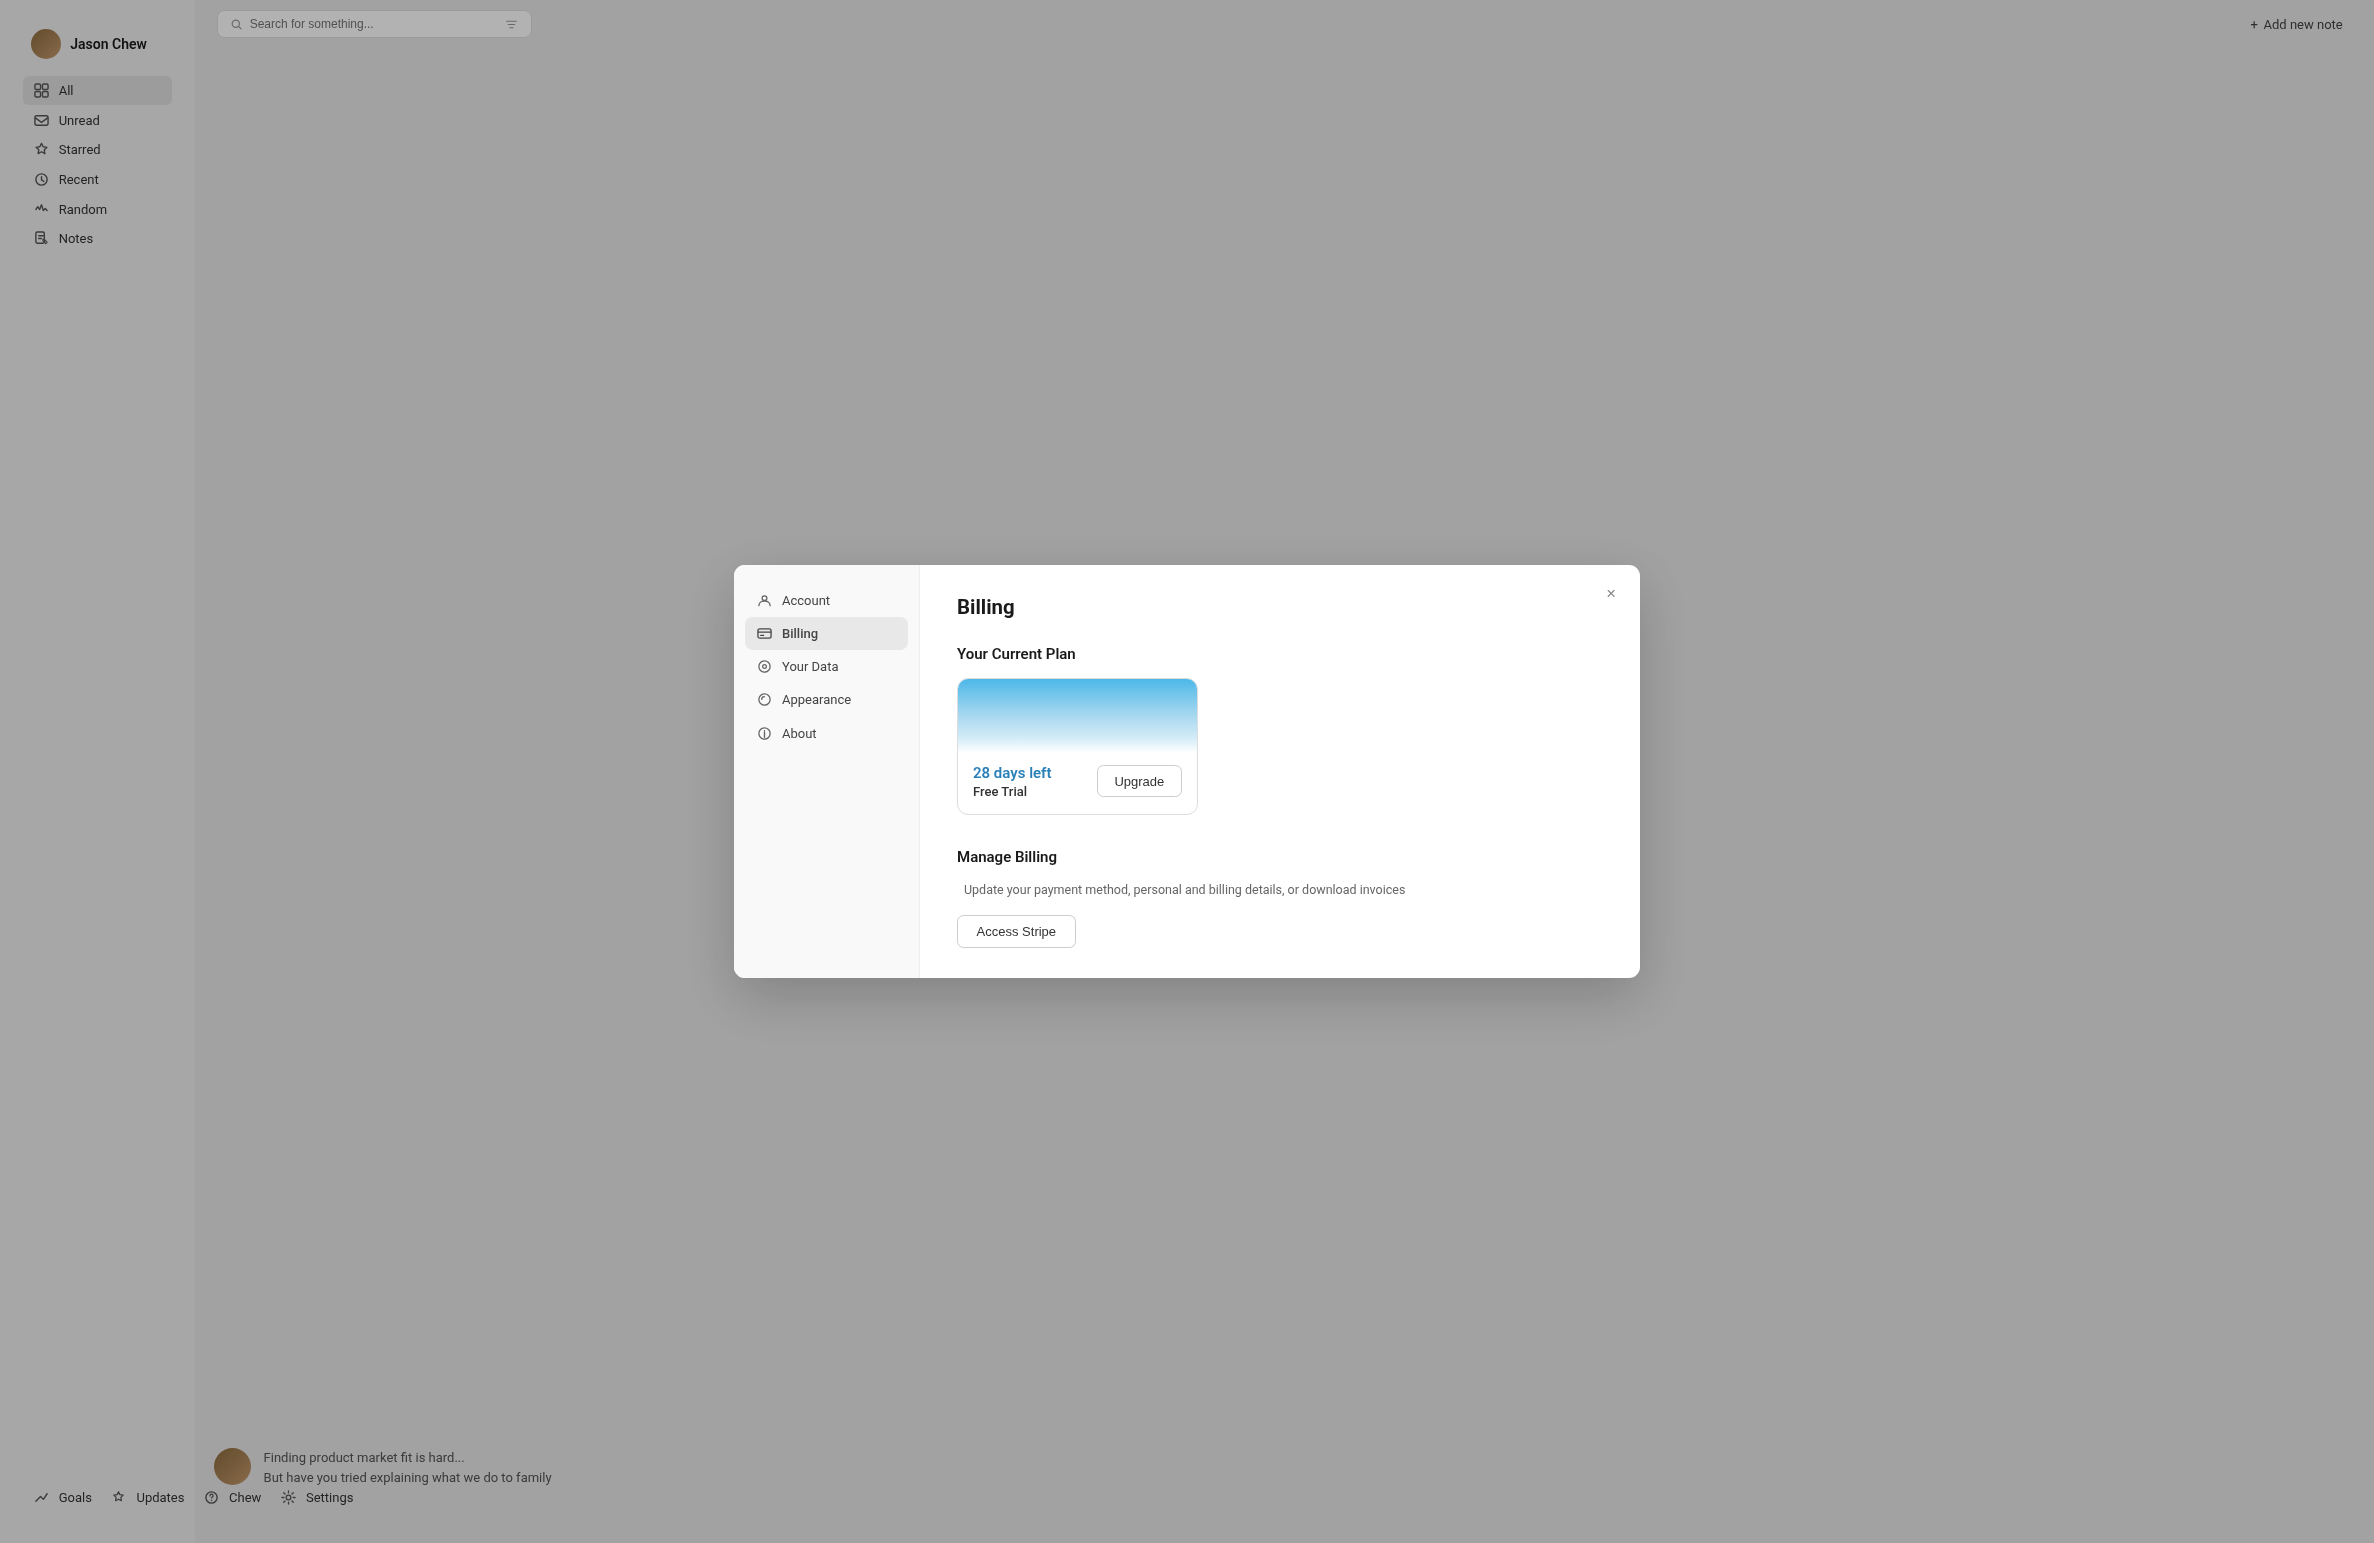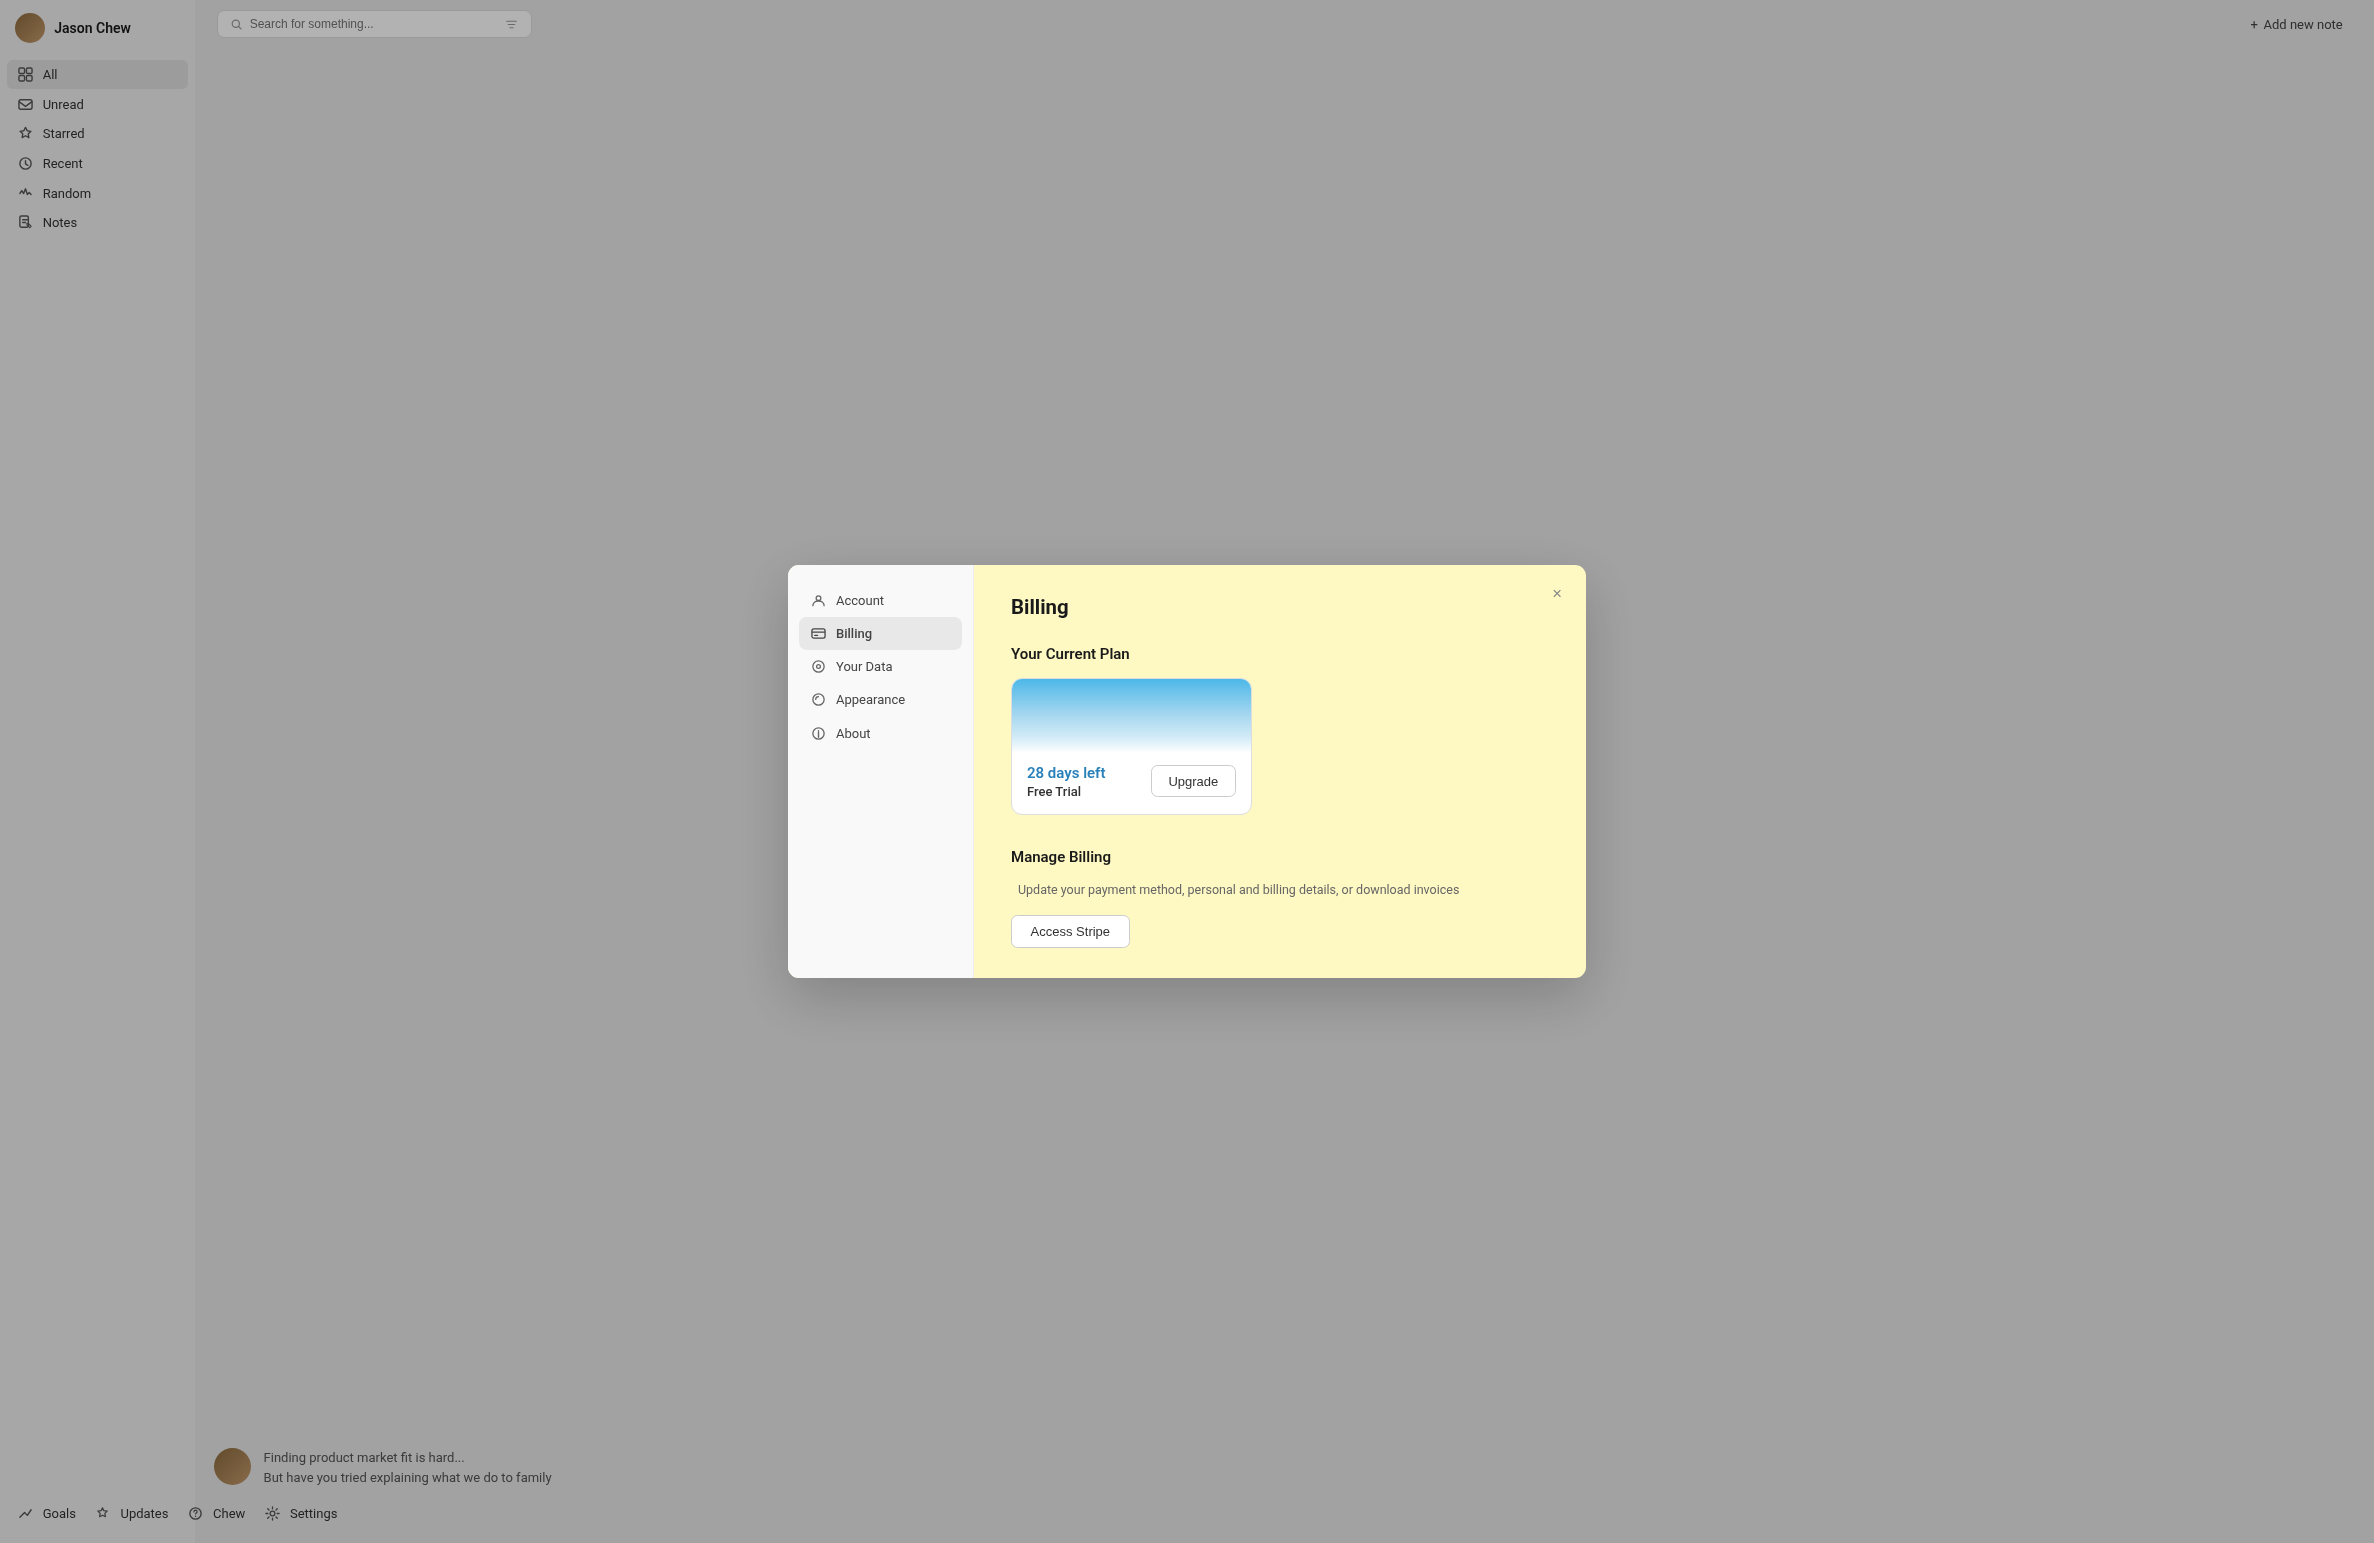--- a/index.html
+++ b/index.html
@@ -14,21 +14,21 @@
 
     
     .sidebar {
       position: fixed;
       left: 0; top: 0;
       width: 195px;
       height: 100%;
       background: #f0f0f0;
       display: flex;
       flex-direction: column;
-      padding: 0;
+      padding: 16px;
       z-index: 1;
     }
     .sidebar-user {
       display: flex;
       align-items: center;
       gap: 9.3px;
       padding: 13px 15px;
       cursor: pointer;
     }
     .avatar {
@@ -154,23 +154,23 @@
       inset: 0;
       background: rgba(0,0,0,0.3);
       z-index: 100;
       display: flex;
       align-items: center;
       justify-content: center;
     }
 
     
     .modal {
-      background: #fef9c3;
+      background: #ffffff;
       border-radius: 11px;
-      width: 798px;
+      width: 906px;
       max-height: 686px;
       display: flex;
       overflow: hidden;
       position: relative;
       box-shadow: 0 18.6px 56px rgba(0,0,0,0.2);
     }
 
     
     .modal-sidebar {
       width: 186px;

